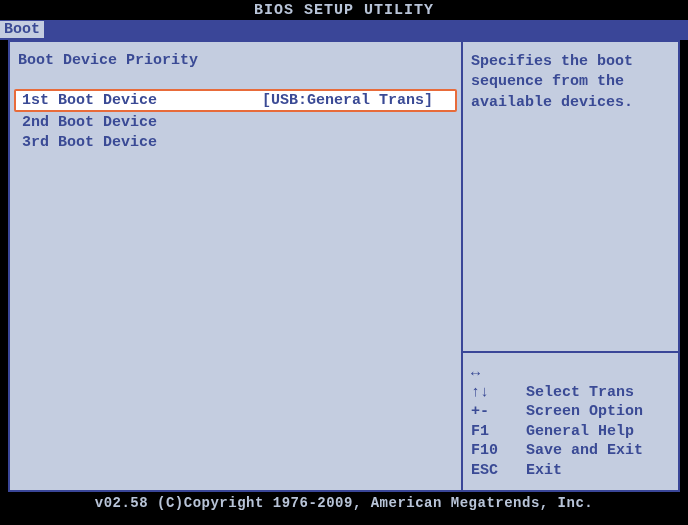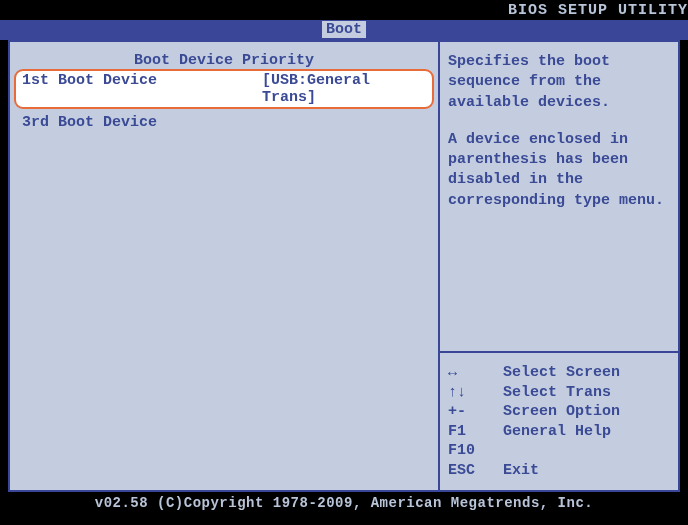--- a/index.html
+++ b/index.html
@@ -13,31 +13,31 @@
       color: #3a4a95;
       overflow: hidden;
     }
     .screen {
       width: 100%;
       height: 100%;
       position: relative;
     }
     .title-bar {
       width: 100%;
-      text-align: right;
+      text-align: center;
       color: #b8c4d8;
       padding: 2px 0 1px 0;
       letter-spacing: 1px;
       font-size: 15px;
     }
     .tabs {
       width: 100%;
       height: 20px;
       background: #3a4698;
-      text-align: center;
+      text-align: left;
       padding-top: 1px;
     }
     .tab {
       display: inline-block;
       background: #c4cde0;
       color: #3a4a95;
       padding: 0 4px;
       font-weight: bold;
     }
     .content {
@@ -47,43 +47,43 @@
       background: #c4cde0;
       height: 452px;
     }
     .main-panel {
       flex: 1;
       border-right: 2px solid #3a4698;
       padding: 10px 8px;
       position: relative;
     }
     .help-panel {
-      width: 238px;
+      width: 215px;
       padding: 10px 8px;
       display: flex;
       flex-direction: column;
     }
     .panel-title {
       color: #3a4a95;
+      margin-bottom: 20px;
       font-weight: bold;
-      text-align: center;
     }
     .boot-item {
       display: flex;
       padding: 1px 4px;
       margin-bottom: 1px;
       color: #3a4a95;
     }
     .boot-item .label { width: 240px; }
     .boot-item .value { flex: 1; }
     .boot-item.selected {
       background: #ffffff;
       color: #3a4a95;
       border: 2px solid #e86b3a;
-      border-radius: 9px;
+      border-radius: 2px;
       margin: 0 -4px 1px -4px;
       padding: 1px 6px;
     }
     .help-text {
       color: #3a4a95;
       line-height: 1.35;
     }
     .help-divider {
       border-top: 2px solid #3a4698;
       margin: 10px -8px;
@@ -119,54 +119,54 @@
   </div>
   <div class="content">
     <div class="main-panel">
       <div class="panel-title">Boot Device Priority</div>
 
       <div class="boot-item selected">
         <span class="label">1st Boot Device</span>
         <span class="value">[USB:General Trans]</span>
       </div>
       <div class="boot-item">
+        <span class="label">2nd Boot Device</span>
       </div>
       <div class="boot-item">
         <span class="label">3rd Boot Device</span>
       </div>
     </div>
     <div class="help-panel">
       <div class="help-text">Specifies the boot sequence from the available devices.</div>
       <br>
-      <div class="help-text">A device enclosed in parenthesis has been disabled in the corresponding type menu.</div>
 
       <div class="hint-list">
         <div class="help-divider"></div>
         <div class="hint-row">
           <span class="hint-key">↔</span>
-          <span>Select Screen</span>
         </div>
         <div class="hint-row">
           <span class="hint-key">↑↓</span>
           <span>Select Trans</span>
         </div>
         <div class="hint-row">
           <span class="hint-key">+-</span>
           <span>Screen Option</span>
         </div>
         <div class="hint-row">
           <span class="hint-key">F1</span>
           <span>General Help</span>
         </div>
         <div class="hint-row">
           <span class="hint-key">F10</span>
+          <span>Save and Exit</span>
         </div>
         <div class="hint-row">
           <span class="hint-key">ESC</span>
           <span>Exit</span>
         </div>
       </div>
     </div>
   </div>
   <div class="footer">
-    <span>v02.58 (C)Copyright 1978-2009, American Megatrends, Inc.</span>
+    <span>v02.58 (C)Copyright 1976-2009, American Megatrends, Inc.</span>
   </div>
 </div>
 
 </body></html>

